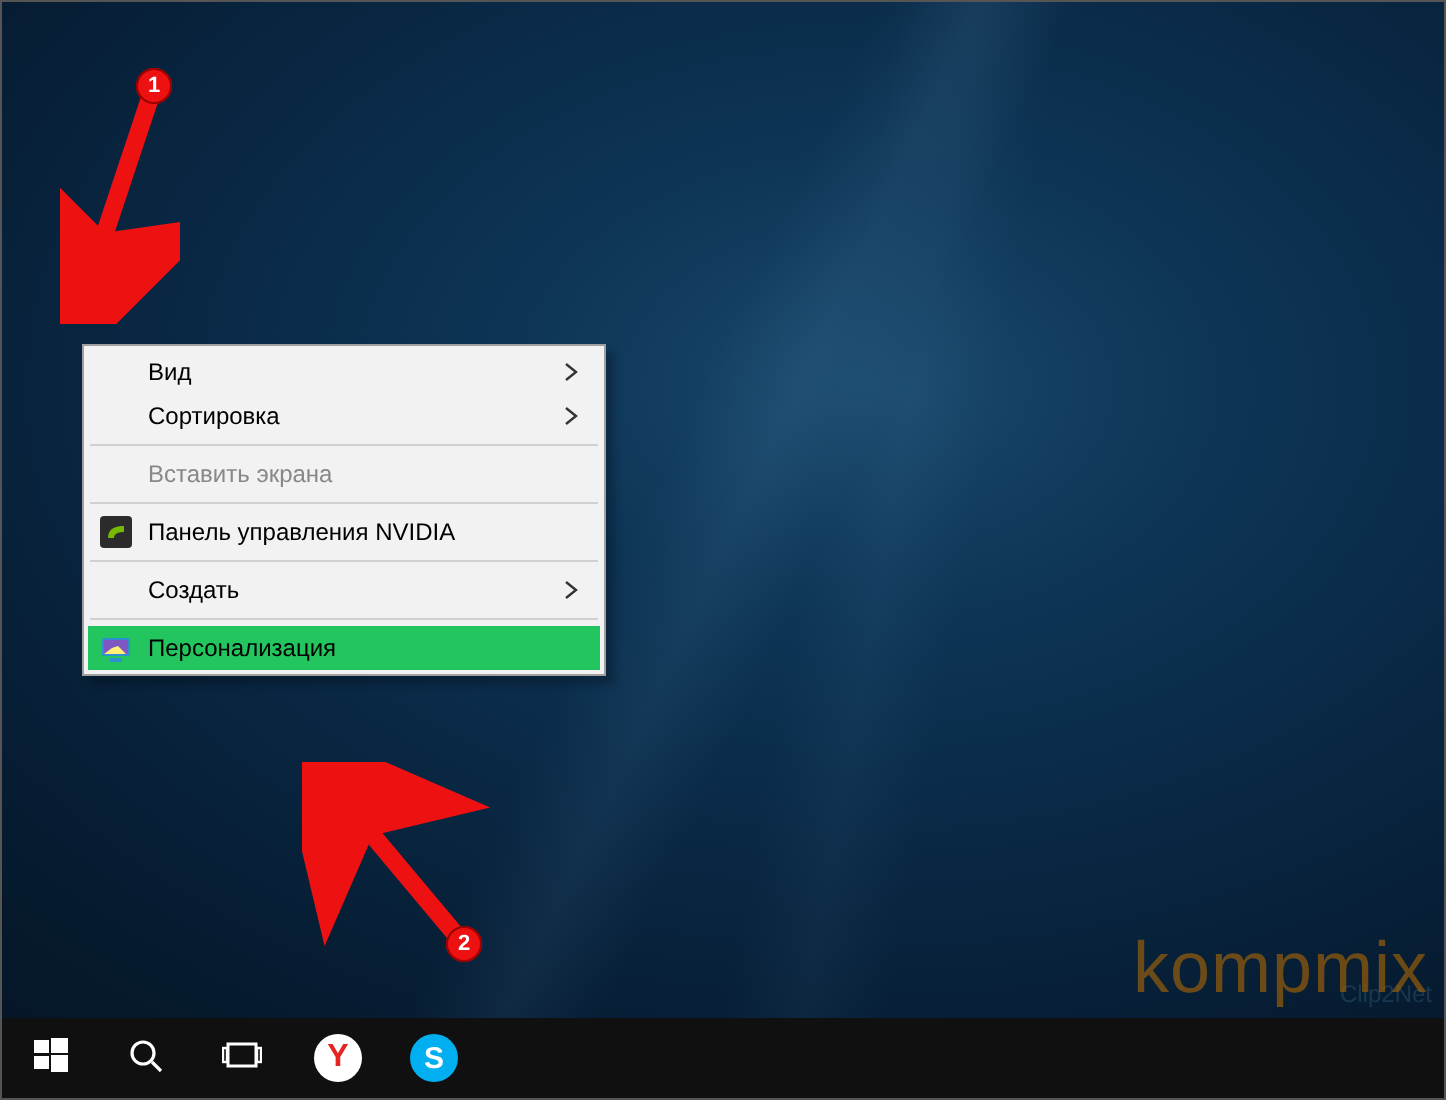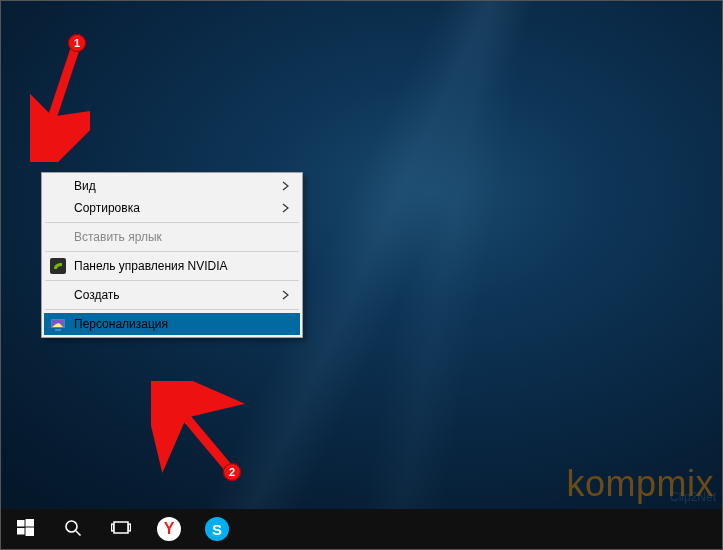--- a/index.html
+++ b/index.html
@@ -43,21 +43,21 @@
   .cm-item {
     display: flex;
     align-items: center;
     height: 22px;
     padding: 0 30px 0 30px;
     color: #000;
     position: relative;
     cursor: default;
   }
   .cm-item.disabled { color: #888; }
-  .cm-item.hover { background: #0369a1; }
+  .cm-item.hover { background: #22c55e; }
   .cm-sep {
     height: 1px;
     background: #d0d0d0;
     margin: 3px 1px;
   }
   .cm-arrow {
     position: absolute;
     right: 10px;
     top: 50%;
     transform: translateY(-50%);
@@ -172,21 +172,21 @@
           <path d="M1 1 L6 5 L1 9" fill="none" stroke="#333" stroke-width="1.2"></path>
         </svg>
     </span>
   </div>
 
 
   <div class="cm-sep"></div>
 
 
   <div class="cm-item disabled">
-    <span>Вставить ярлык</span>
+    <span>Вставить экрана</span>
   </div>
 
   <div class="cm-sep"></div>
 
   <div class="cm-item">
     <span class="cm-icon">
       <svg width="16" height="16">
           <rect width="16" height="16" rx="2" fill="#2b2b2b"></rect>
           <path d="M4 11 C4 6 8 5 12 5 L12 8 C9 8 7 9 7 11 Z" fill="#76b900"></path>
         </svg>

